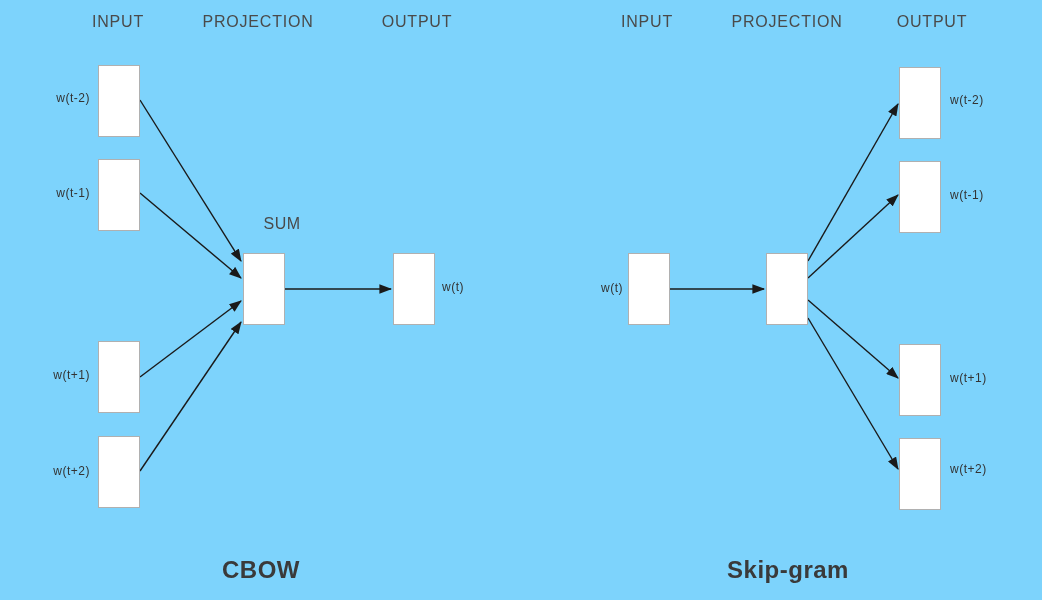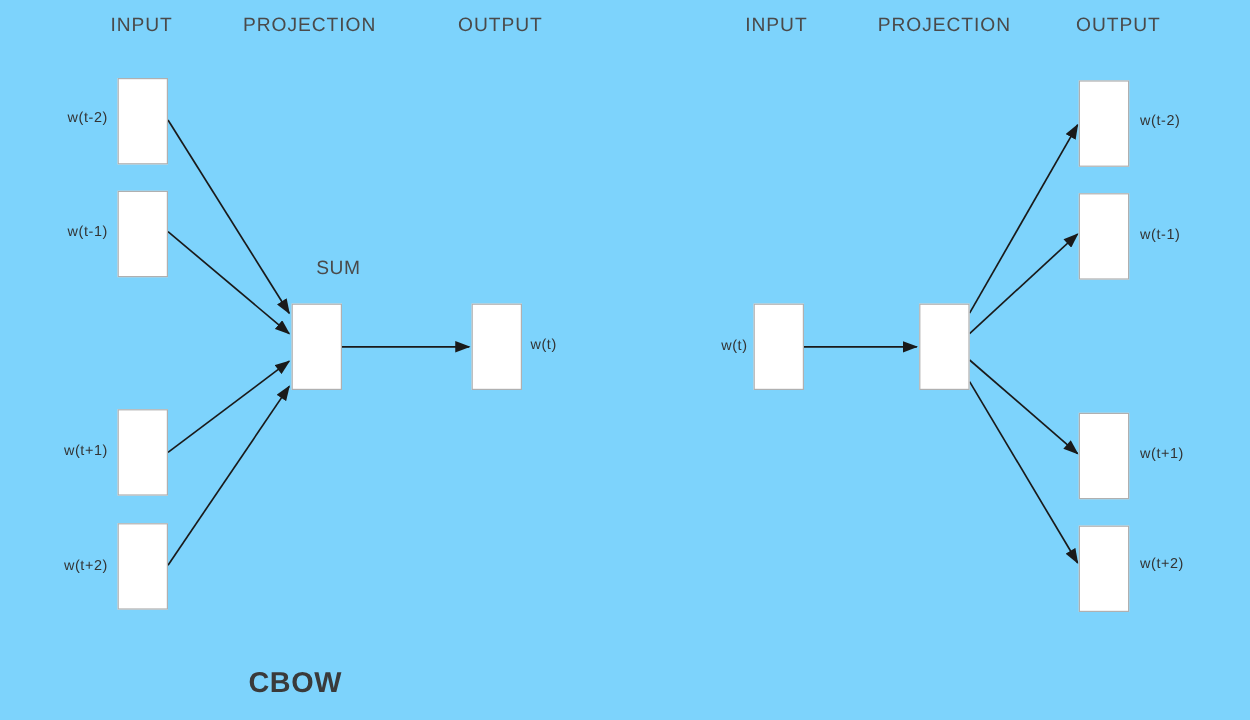--- a/index.html
+++ b/index.html
@@ -101,35 +101,36 @@
   <div class="wlabel right-align" style="left:0; top:186px;">w(t-1)</div>
   <div class="wlabel right-align" style="left:0; top:368px;">w(t+1)</div>
   <div class="wlabel right-align" style="left:0; top:464px;">w(t+2)</div>
 
   <div class="sum-label" style="left:282px; top:215px;">SUM</div>
   <div class="box" style="left:243px; top:253px;"></div>
 
   <div class="box" style="left:393px; top:253px;"></div>
   <div class="wlabel" style="left:442px; top:280px;">w(t)</div>
 
-  <div class="diagram-title" style="left:246px; top:556px;text-align:right;">CBOW</div>
+  <div class="diagram-title" style="left:261px; top:556px;text-align:right;">CBOW</div>
 
   <div class="col-header" style="left:647px; top:13px;">INPUT</div>
   <div class="col-header" style="left:787px; top:13px;">PROJECTION</div>
   <div class="col-header" style="left:932px; top:13px;">OUTPUT</div>
 
   <div class="wlabel right-align" style="left:533px; top:281px;">w(t)</div>
   <div class="box" style="left:628px; top:253px;"></div>
 
   <div class="box" style="left:766px; top:253px;"></div>
 
   <div class="box" style="left:899px; top:67px;"></div>
   <div class="box" style="left:899px; top:161px;"></div>
   <div class="box" style="left:899px; top:344px;"></div>
   <div class="box" style="left:899px; top:438px;"></div>
 
   <div class="wlabel" style="left:950px; top:93px;">w(t-2)</div>
   <div class="wlabel" style="left:950px; top:188px;">w(t-1)</div>
   <div class="wlabel" style="left:950px; top:371px;">w(t+1)</div>
   <div class="wlabel" style="left:950px; top:462px;">w(t+2)</div>
 
+  <div class="diagram-title" style="left:788px; top:556px;">Skip-gram</div>
 
 </div>
 
 </body></html>

